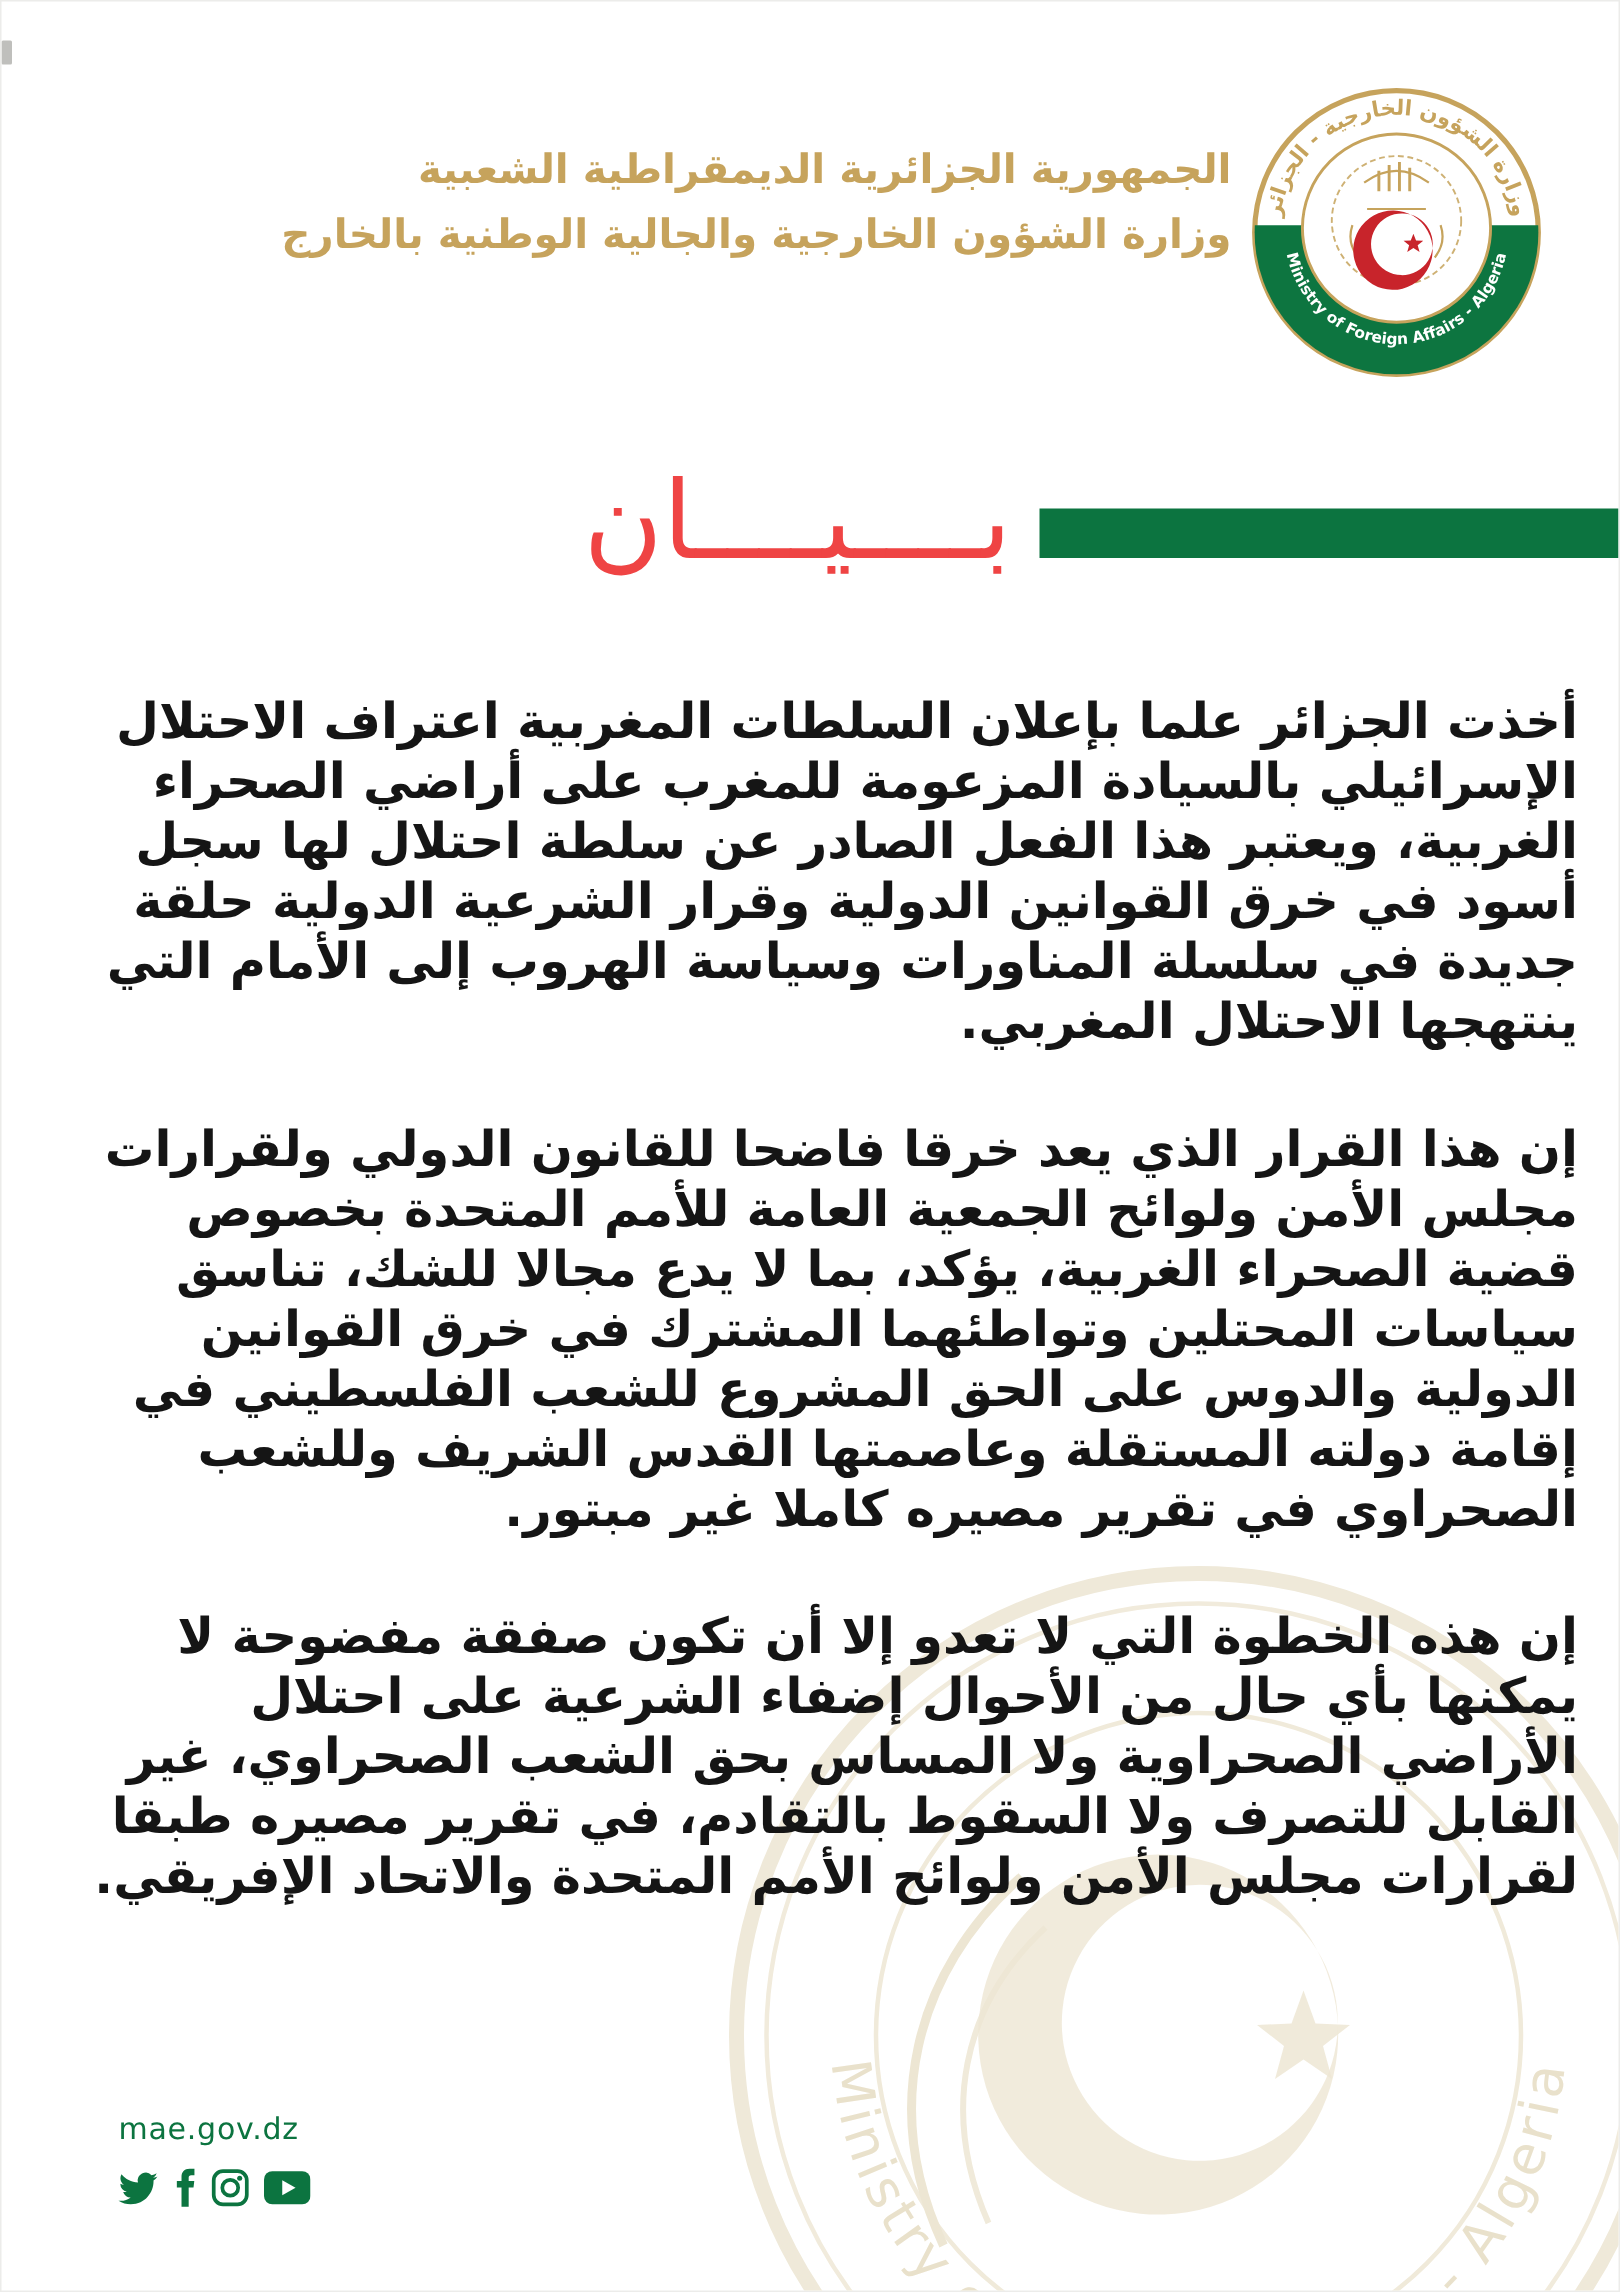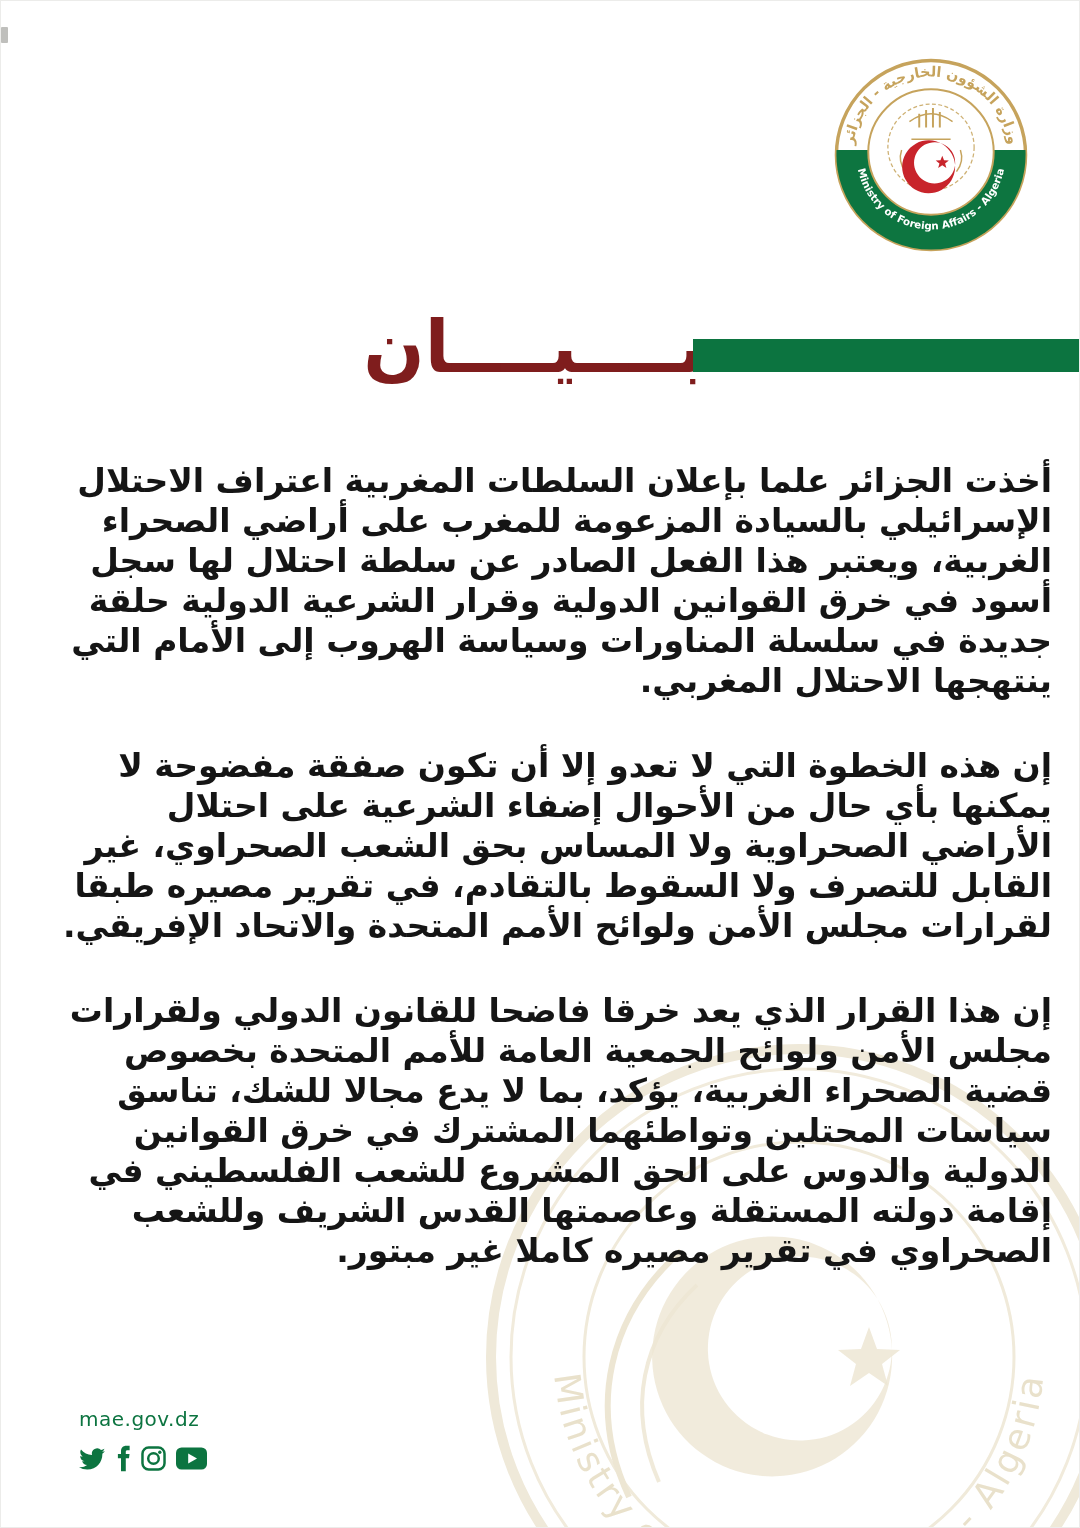--- a/index.html
+++ b/index.html
@@ -14,21 +14,21 @@
   .header-block{
     position:absolute;top:96px;right:258px;direction:rtl;text-align:right;
     color:#C6A35C;font-weight:700;
   }
   .header-line{font-size:27px;line-height:34px}
   .header-line + .header-line{margin-top:9px}
   .logo{position:absolute;top:56px;left:832px;width:196px;height:196px}
   
   .title-text{
     position:absolute;top:296px;left:388px;width:316px;text-align:left;
-    direction:rtl;color:#7f1d1d;font-size:72px;font-weight:700;line-height:100px;
+    direction:rtl;color:#ef4444;font-size:72px;font-weight:400;line-height:100px;
     white-space:nowrap;
   }
   .title-bar{
     position:absolute;top:338px;left:692px;right:0;height:33px;background:#0C7440;
   }
   
   .body-text{
     position:absolute;top:460px;left:36px;right:27px;z-index:2;
     direction:rtl;text-align:right;
     color:#151515;font-size:33px;font-weight:700;line-height:40px;
@@ -93,28 +93,32 @@
     <path fill-rule="evenodd" fill="#C8242B" d="M98 85 A27 27 0 1 0 98.06 85.001 Z M104 87 A21 21 0 1 0 104.06 87.001 Z"></path>
     <path fill="#C8242B" d="M111.5 100.8 L113.3 105.4 L118.2 105.6 L114.4 108.6 L115.7 113.3 L111.5 110.5 L107.3 113.3 L108.6 108.6 L104.8 105.6 L109.7 105.4 Z"></path>
     <text font-family="DejaVu Sans, sans-serif" font-size="14.5" font-weight="bold" fill="#C6A35C">
       <textPath href="#lg-top-arc" startOffset="50%" text-anchor="middle">وزارة الشؤون الخارجية - الجزائر</textPath>
     </text>
     <text font-family="DejaVu Sans, sans-serif" font-size="10.5" font-weight="bold" fill="#ffffff">
       <textPath href="#lg-bottom-arc" startOffset="50%" text-anchor="middle">Ministry of Foreign Affairs - Algeria</textPath>
     </text>
   </svg>
 
+  <div class="header-block">
+    <div class="header-line">الجمهورية الجزائرية الديمقراطية الشعبية</div>
+    <div class="header-line">وزارة الشؤون الخارجية والجالية الوطنية بالخارج</div>
+  </div>
 
   <div class="title-text">بــــيــــان</div>
   <div class="title-bar"></div>
 
   <div class="body-text">
     <p>أخذت الجزائر علما بإعلان السلطات المغربية اعتراف الاحتلال الإسرائيلي بالسيادة المزعومة للمغرب على أراضي الصحراء الغربية، ويعتبر هذا الفعل الصادر عن سلطة احتلال لها سجل أسود في خرق القوانين الدولية وقرار الشرعية الدولية حلقة جديدة في سلسلة المناورات وسياسة الهروب إلى الأمام التي ينتهجها الاحتلال المغربي.</p>
+    <p>إن هذا القرار الذي يعد خرقا فاضحا للقانون الدولي ولقرارات مجلس الأمن ولوائح الجمعية العامة للأمم المتحدة بخصوص قضية الصحراء الغربية، يؤكد، بما لا يدع مجالا للشك، تناسق سياسات المحتلين وتواطئهما المشترك في خرق القوانين الدولية والدوس على الحق المشروع للشعب الفلسطيني في إقامة دولته المستقلة وعاصمتها القدس الشريف وللشعب الصحراوي في تقرير مصيره كاملا غير مبتور.</p>
     <p>إن هذه الخطوة التي لا تعدو إلا أن تكون صفقة مفضوحة لا يمكنها بأي حال من الأحوال إضفاء الشرعية على احتلال الأراضي الصحراوية ولا المساس بحق الشعب الصحراوي، غير القابل للتصرف ولا السقوط بالتقادم، في تقرير مصيره طبقا لقرارات مجلس الأمن ولوائح الأمم المتحدة والاتحاد الإفريقي.</p>
-    <p>إن هذا القرار الذي يعد خرقا فاضحا للقانون الدولي ولقرارات مجلس الأمن ولوائح الجمعية العامة للأمم المتحدة بخصوص قضية الصحراء الغربية، يؤكد، بما لا يدع مجالا للشك، تناسق سياسات المحتلين وتواطئهما المشترك في خرق القوانين الدولية والدوس على الحق المشروع للشعب الفلسطيني في إقامة دولته المستقلة وعاصمتها القدس الشريف وللشعب الصحراوي في تقرير مصيره كاملا غير مبتور.</p>
   </div>
 
   <a class="footer-site" href="#">mae.gov.dz</a>
 
   <div class="socials">
     <a href="#">
       <svg width="30" height="26" viewBox="0 0 24 24" xmlns="http://www.w3.org/2000/svg">
         <path fill="#0C7440" d="M23.953 4.57a10 10 0 0 1-2.825.775 4.958 4.958 0 0 0 2.163-2.723 9.93 9.93 0 0 1-3.127 1.184 4.92 4.92 0 0 0-8.384 4.482C7.69 8.095 4.067 6.13 1.64 3.162a4.822 4.822 0 0 0-.666 2.475c0 1.71.87 3.213 2.188 4.096a4.904 4.904 0 0 1-2.228-.616v.06a4.923 4.923 0 0 0 3.946 4.827 4.996 4.996 0 0 1-2.212.085 4.936 4.936 0 0 0 4.604 3.417A9.867 9.867 0 0 1 .96 19.61c-.39 0-.779-.023-1.17-.067a13.995 13.995 0 0 0 7.557 2.209c9.053 0 13.998-7.496 13.998-13.985 0-.21 0-.42-.015-.63a9.935 9.935 0 0 0 2.46-2.548z" transform="translate(0.21 0)"></path>
       </svg>
     </a>

